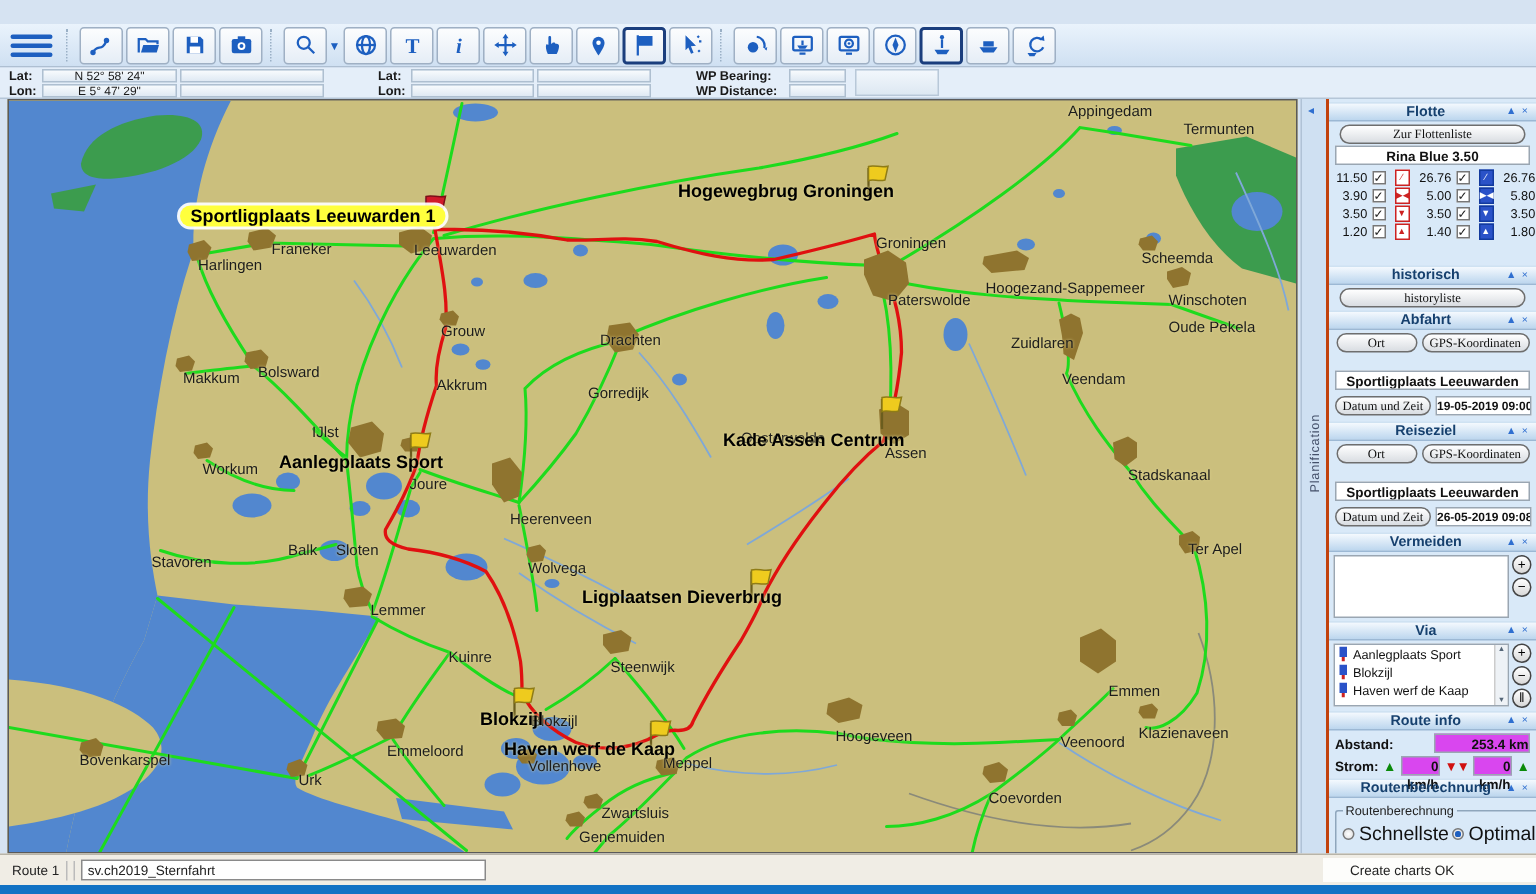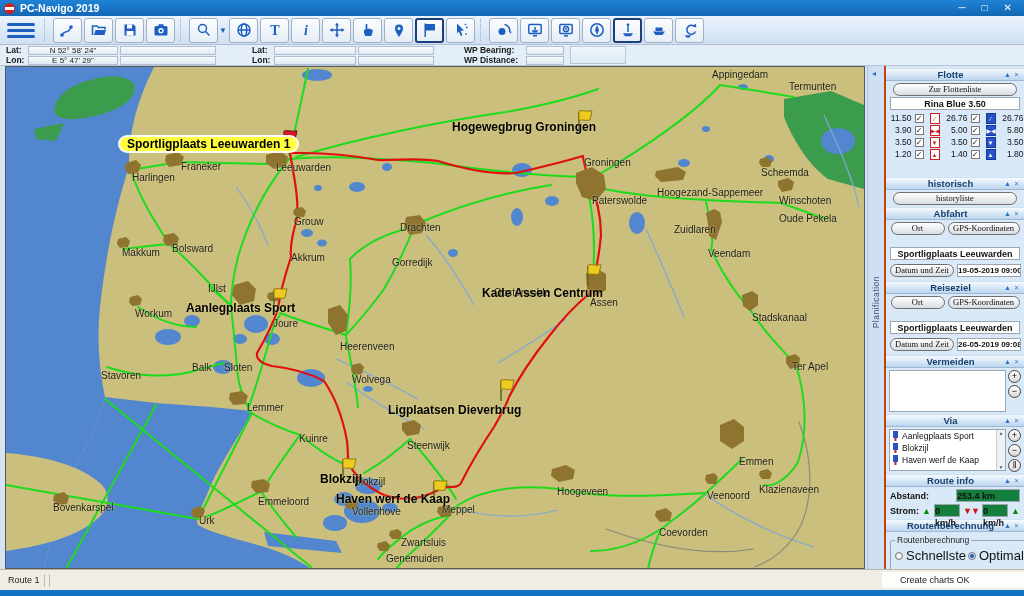--- a/index.html
+++ b/index.html
@@ -99,21 +99,21 @@
   .listwrap { display:flex; margin:2px 3px; gap:2px; }
   .listbox { flex:1; background:#fff; border:1px solid #9aa6b2; height:42px; position:relative; overflow:hidden; }
   .circcol { display:flex; flex-direction:column; gap:2px; justify-content:flex-start; }
   .circ { width:13px; height:13px; border:1px solid #444; border-radius:50%; background:linear-gradient(#fff,#d8d8d8);
     font-size:9px; line-height:11px; text-align:center; padding:0; }
   .via-item { display:flex; align-items:center; gap:3px; height:12px; padding-left:2px; font-size:8.5px; white-space:nowrap; }
   .via-scroll { position:absolute; right:0; top:0; bottom:0; width:9px; border-left:1px solid #ccc;
     display:flex; flex-direction:column; justify-content:space-between; align-items:center; font-size:5px; color:#567; background:#eef2f6; }
   .ri-row { display:flex; align-items:center; margin:2px 4px; gap:3px; }
   .ri-label { font-weight:bold; font-size:9px; }
-  .ri-field { background:#15803d; border:1px solid #9aa6b2; height:13px; text-align:left; font-weight:bold;
+  .ri-field { background:#d946ef; border:1px solid #9aa6b2; height:13px; text-align:right; font-weight:bold;
     font-size:9px; line-height:12px; }
   .grow { flex:1; }
   .arr-up { color:#0a8a0a; font-size:9px; } .arr-dn { color:#d01010; font-size:9px; letter-spacing:-1px; }
   .fieldset { margin:3px 4px; border:1px solid #8fa6bc; border-radius:2px; padding:2px 4px 4px; }
   .fieldset legend { font-size:8.5px; padding:0 2px; color:#222; }
   .radiogrid { display:grid; grid-template-columns:1fr 1fr; gap:4px 2px; margin-top:1px; }
   .radio { display:flex; align-items:center; gap:3px; font-size:13px; }
   .rb { width:8px; height:8px; border:1px solid #777; border-radius:50%; background:radial-gradient(#fff,#dcdcdc); position:relative; flex:0 0 auto; }
   .radio.selected .rb::after { content:""; position:absolute; left:1.5px; top:1.5px; width:3.5px; height:3.5px; border-radius:50%; background:#1d5fc0; }
 
@@ -124,29 +124,20 @@
   .grip { width:6px; height:13px; border-left:1px solid #bbb; border-right:1px solid #bbb; margin:0 4px; }
   .sb-file { width:270px; height:14px; background:#fff; border:1px solid #8a8a8a; line-height:13px; padding-left:4px; }
   .sb-msg { position:absolute; left:882px; right:0; top:2px; height:16px; background:#fdfdfb; line-height:16px; padding-left:18px; }
   .bottomstrip { position:absolute; left:0; top:590px; width:1024px; height:6px; background:#1272c4; }
 </style>
 </head>
 <body>
 
 <div class="app">
 
-  <div class="titlebar">
-    <span class="app-logo"></span>
-    <span class="title-text">PC-Navigo 2019</span>
-    <div class="wincontrols">
-      <span>─</span>
-      <span>□</span>
-      <span>✕</span>
-    </div>
-  </div>
 
   <div class="toolbar">
     <button class="tb-menu">
         <i></i>
         <i></i>
         <i></i>
       </button>
     <span class="tb-sep"></span>
     <button class="tb-btn">
       <svg width="16" height="16">
@@ -535,21 +526,21 @@
           </svg>
         </div>
       </div>
 
     <div>
 
     <div class="wp-label highlight" style="position: absolute; left: 114px; top: 70px;">Sportligplaats Leeuwarden 1</div>
         <div class="wp-label" style="position: absolute; left: 446px; top: 53px;">Hogewegbrug Groningen</div>
         <div class="wp-label" style="position: absolute; left: 180px; top: 234px;">Aanlegplaats Sport</div>
         <div class="wp-label" style="position: absolute; left: 476px; top: 219px;">Kade Assen Centrum</div>
-        <div class="wp-label" style="position: absolute; left: 382px; top: 324px; margin-top: 12px;">Ligplaatsen Dieverbrug</div>
+        <div class="wp-label" style="position: absolute; left: 382px; top: 324px;">Ligplaatsen Dieverbrug</div>
         <div class="wp-label" style="position: absolute; left: 314px; top: 405px;">Blokzijl</div>
         <div class="wp-label" style="position: absolute; left: 330px; top: 425px;">Haven werf de Kaap</div>
       </div>
   </div>
 
   <div class="sidestrip">
     <span class="arrow">◂</span>
     <span class="vtext">Planification</span>
   </div>
 
@@ -755,17 +746,18 @@
             <span class="rb"></span>
             <span>Touristische</span>
           </label>
         </div>
     </fieldset>
   </div>
 
   <div class="statusbar">
     <span class="sb-route">Route 1</span>
     <span class="grip"></span>
+    <span class="sb-file">sv.ch2019_Sternfahrt</span>
     <span class="sb-msg">Create charts OK</span>
   </div>
   <div class="bottomstrip"></div>
 
 </div>
 
 </body></html>

